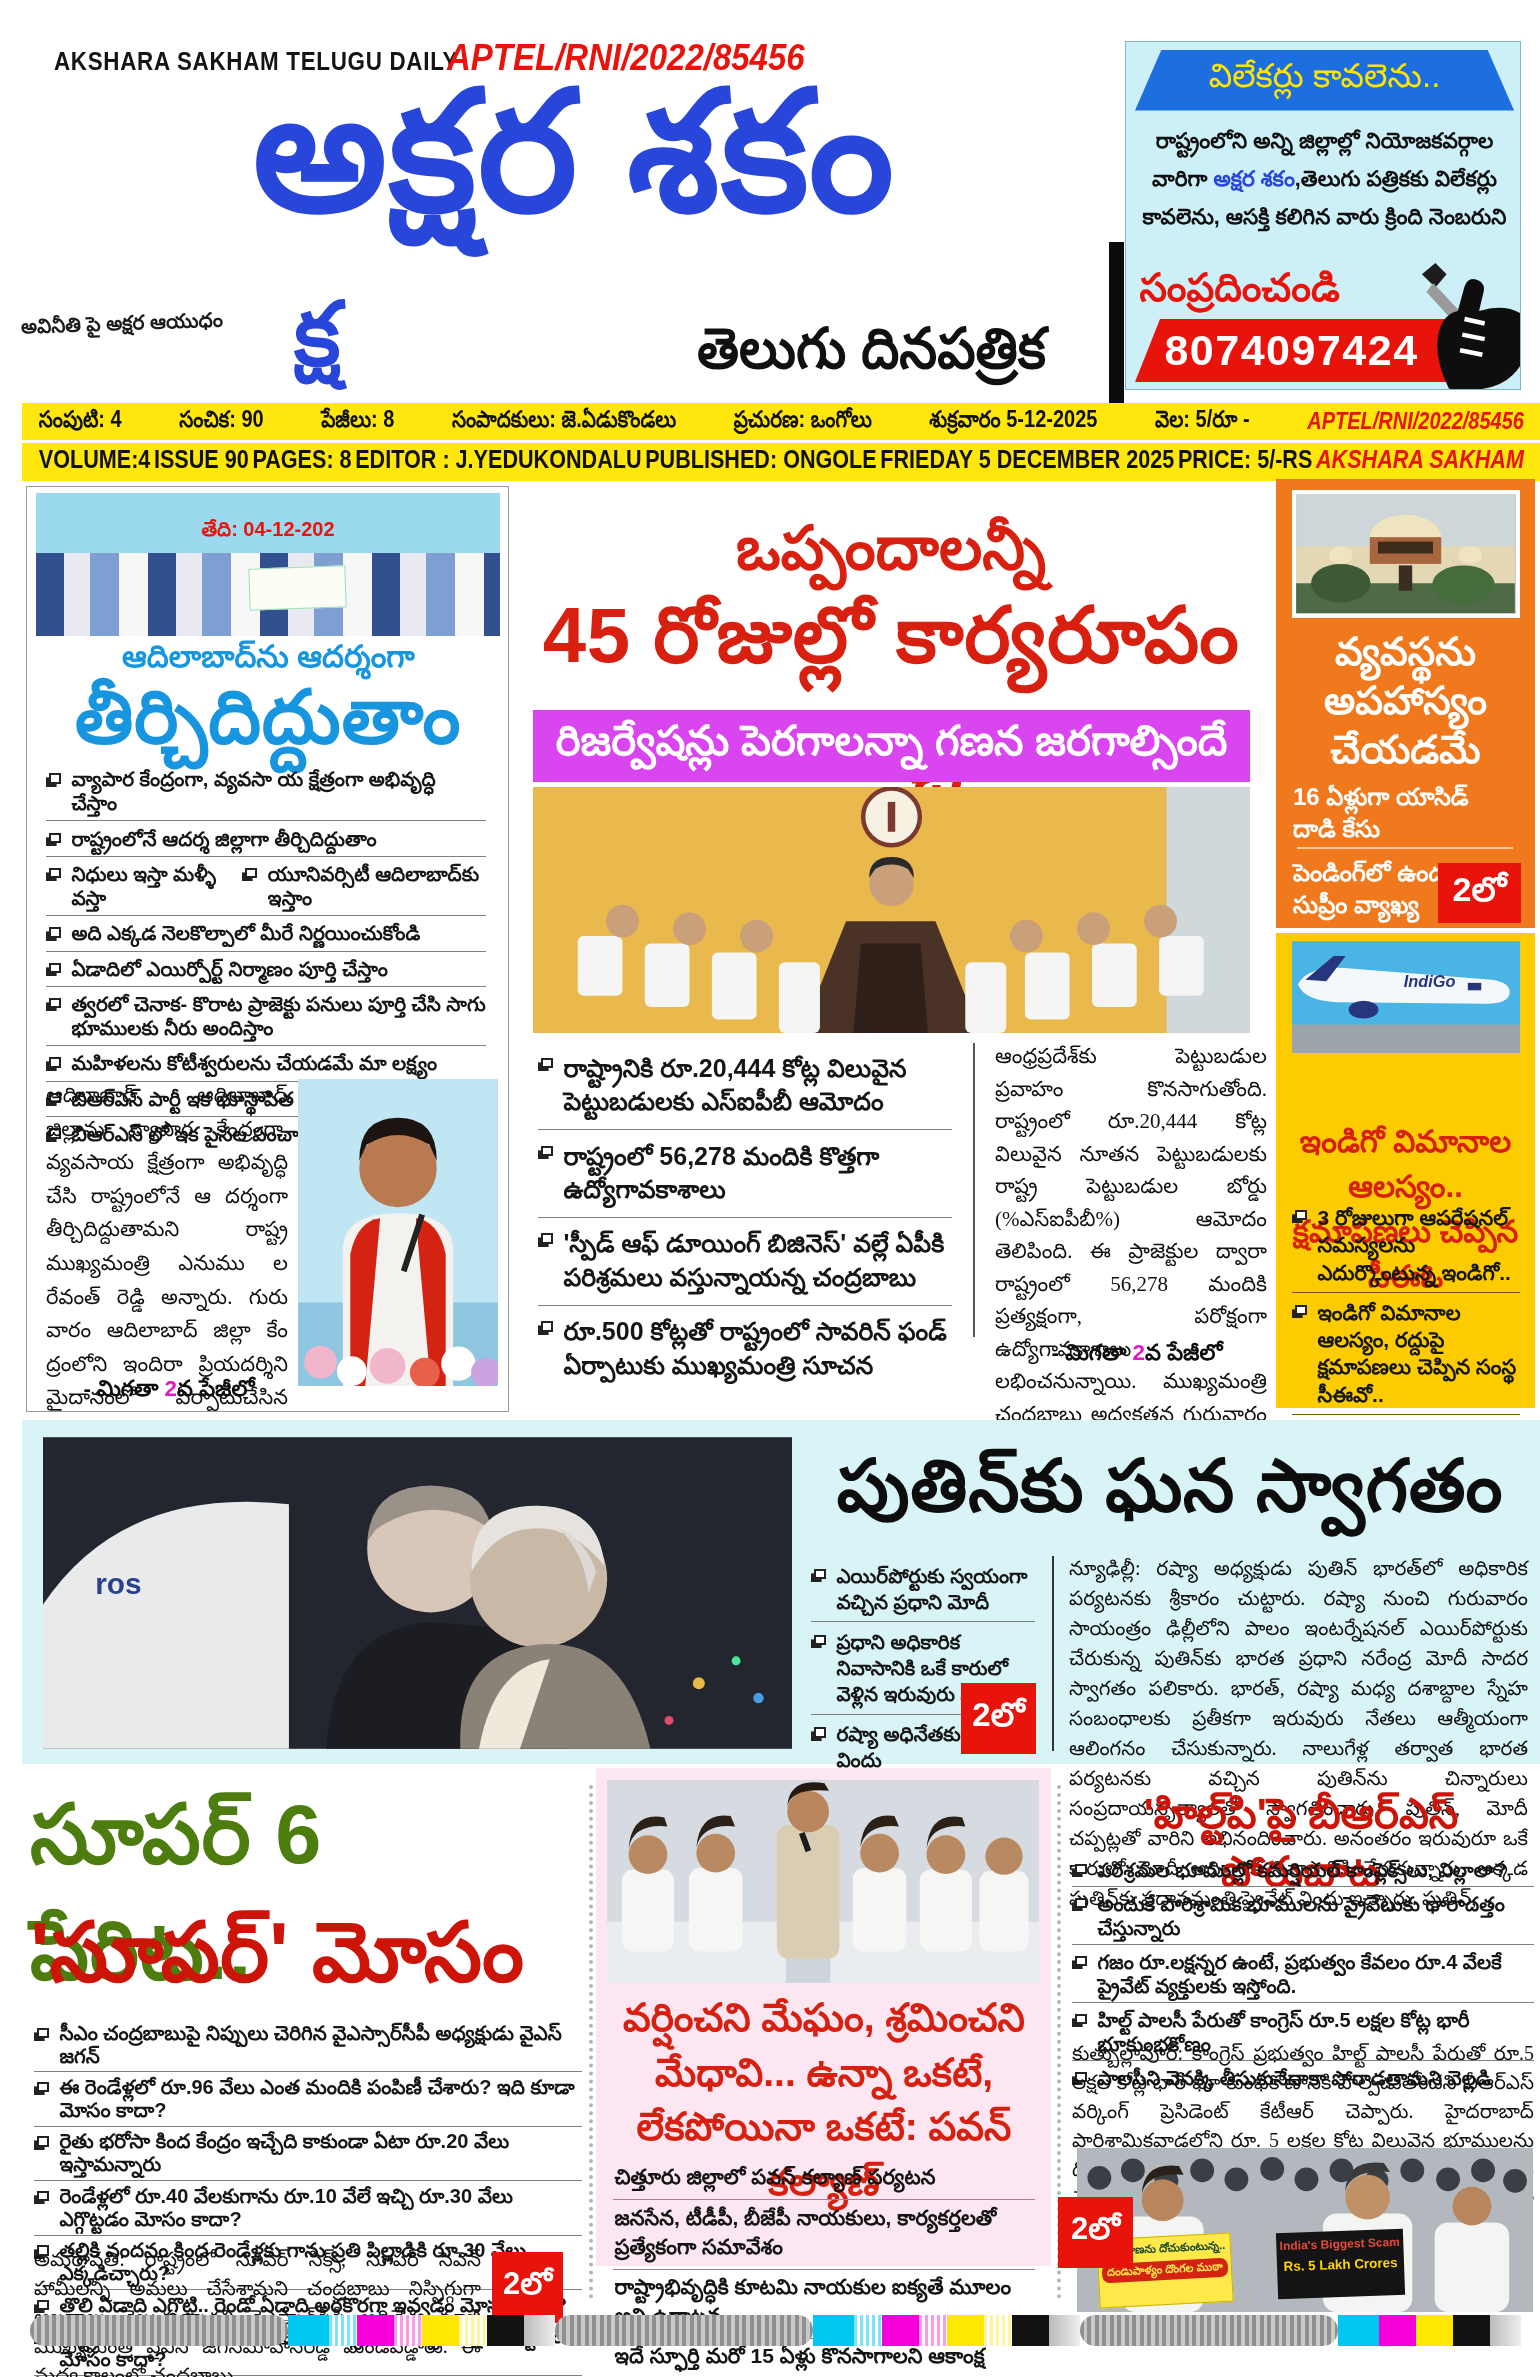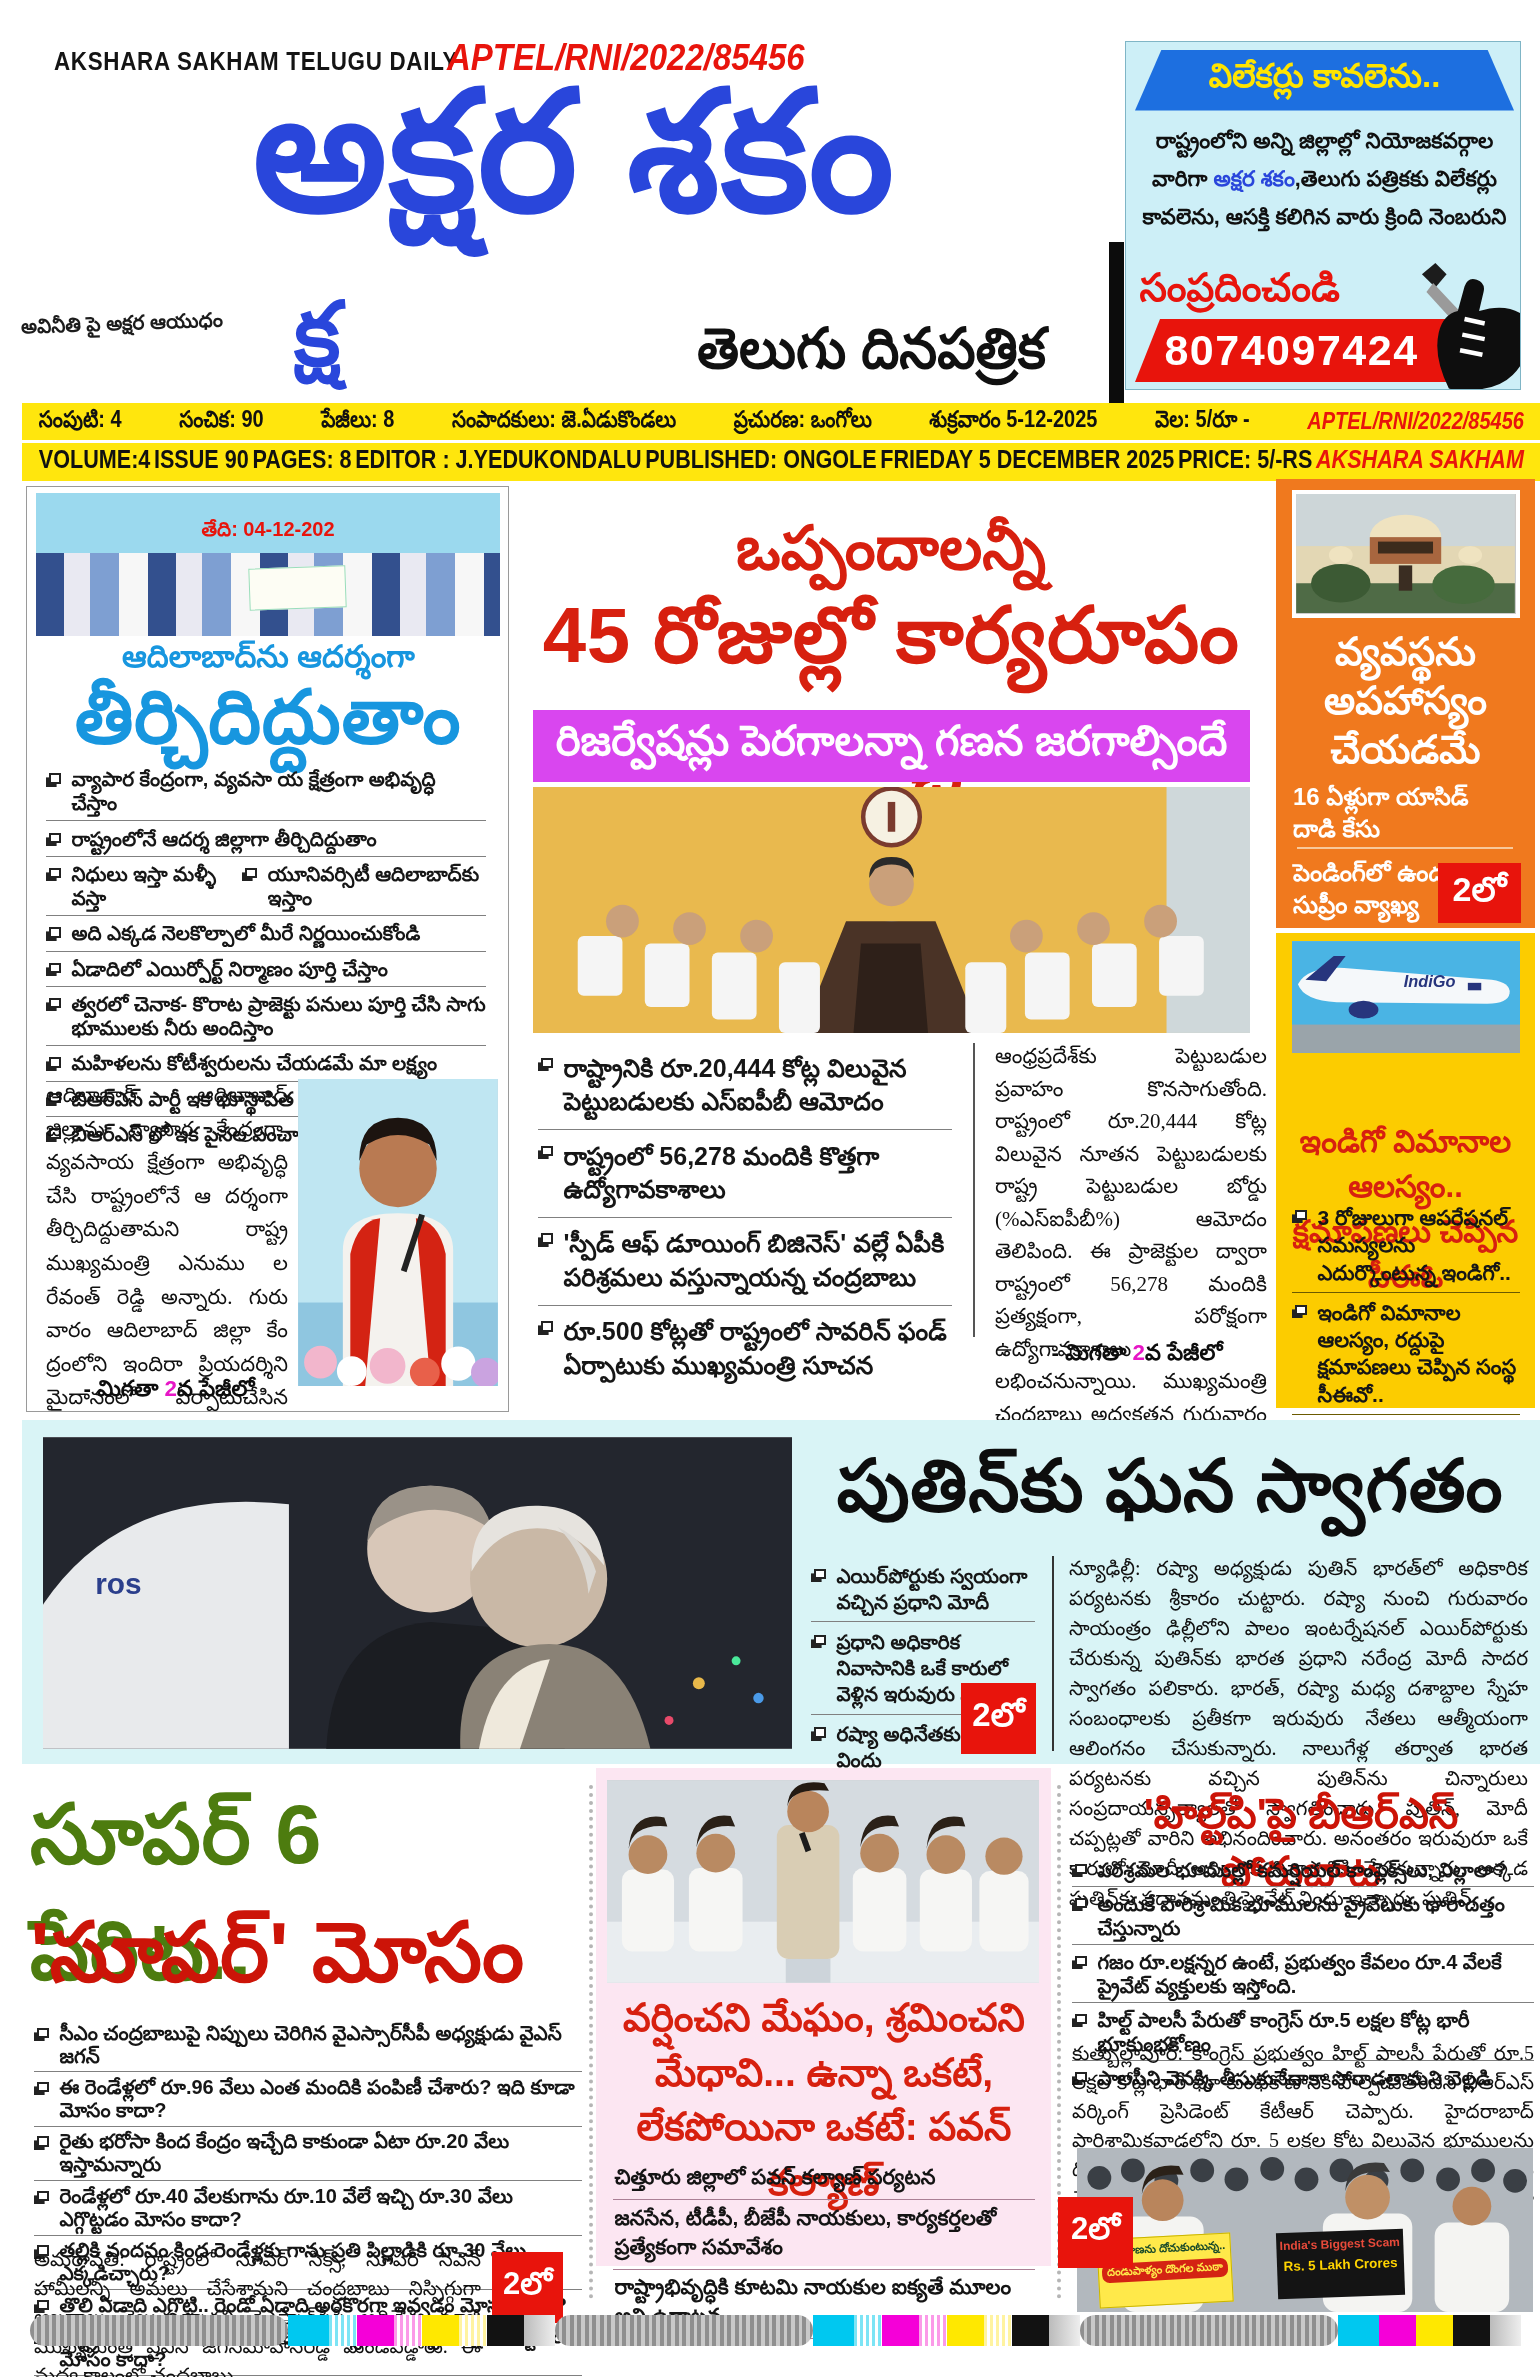--- a/index.html
+++ b/index.html
@@ -12,21 +12,21 @@
   #regno-top{left:447px;top:39px;font-size:33px;font-weight:bold;font-style:italic;color:#e8140c;transform:scaleY(1.1)}
   #mast-title{left:45px;top:64px;width:1058px;font-size:168px;line-height:1.05;font-weight:900;color:#2946db;text-align:center;letter-spacing:1.5px}
   #big-ksha{left:294px;top:283px;font-size:89px;font-weight:900;color:#2946db}
   #tagline{left:21px;top:312px;font-size:20px;font-weight:bold;color:#1c1c1c;transform:rotate(-2deg)}
   #subtitle{left:633px;top:317px;width:477px;font-size:54px;font-weight:900;color:#101010;text-align:center;transform:scaleY(1.05)}
   #mast-bar{left:1109px;top:242px;width:15px;height:164px;background:#0c0c0c}
 
   
   #ad{left:1125px;top:41px;width:396px;height:349px;background:#cdeff7;border:1.5px solid #7fb5c6;overflow:hidden}
   #ad-banner{position:absolute;left:9px;top:7.5px;width:379px;height:61px;background:#1d6fe0;clip-path:polygon(7% 0,93% 0,100% 100%,0 100%);display:flex;align-items:center;justify-content:center}
-  #ad-banner span{color:#ffe400;font-size:33px;font-weight:700}
+  #ad-banner span{color:#ffe400;font-size:33px;font-weight:400}
   #ad-body{position:absolute;left:15px;top:80px;width:367px;font-size:21.6px;font-weight:bold;line-height:1.75;text-align:center;color:#101010}
   #ad-body .brand{color:#2946db}
   #ad-contact{position:absolute;left:13.4px;top:224px;font-size:39px;font-weight:900;color:#e8140c}
   #ad-phone{position:absolute;left:9px;top:277px;width:313px;height:63px;background:#e8140c;clip-path:polygon(8% 0,100% 0,100% 100%,0 100%);display:flex;align-items:center;justify-content:center}
   #ad-phone span{color:#fff;font-size:43px;font-weight:900;letter-spacing:1.5px}
   #ad-fist{position:absolute;right:-4.5px;bottom:-6px;width:112px;height:142px}
 
   
   #infobar{left:22.4px;top:403px;width:1518px;height:78px;background:#ffe60d}
   .irow{display:flex;align-items:center;justify-content:space-between;padding:0 16.4px;height:37px}
@@ -483,20 +483,21 @@
     <path d="M242 36 q4-26 56-22 l-6-10 q-48-8 -50 32z" fill="#241a12"></path>
     <rect x="262" y="70" width="8" height="26" fill="#1c1c1c" transform="rotate(-20 266 83)"></rect>
     <rect x="240" y="240" width="60" height="32" fill="#cdd4da"></rect>
   </svg>
 </div>
 <div class="abs" id="pawan-head">వర్షించని మేఘం, శ్రమించని మేధావి... ఉన్నా ఒకటే, లేకపోయినా ఒకటే: పవన్ కల్యాణ్</div>
 <div class="abs" id="pawan-subs">
   <div>చిత్తూరు జిల్లాలో పవన్ కల్యాణ్ పర్యటన</div>
   <div>జనసేన, టీడీపీ, బీజేపీ నాయకులు, కార్యకర్తలతో ప్రత్యేకంగా సమావేశం</div>
   <div>రాష్ట్రాభివృద్ధికి కూటమి నాయకుల ఐక్యతే మూలం అని ఉద్ఘాటన</div>
+  <div class="last">ఇదే స్ఫూర్తి మరో 15 ఏళ్లు కొనసాగాలని ఆకాంక్ష</div>
 </div>
 
 <div class="abs" id="brs-head">'హిల్ట్‌పి'పై బీఆర్ఎస్ పోరుబాట</div>
 <ul class="abs blist" id="brs-bullets">
   <li>
       <span class="bic"></span>
       <span>పరిశ్రమల భూముల్లో కమర్షియల్ కాంప్లెక్స్‌లు, విల్లాలా?</span>
     </li>
   <li>
       <span class="bic"></span>

